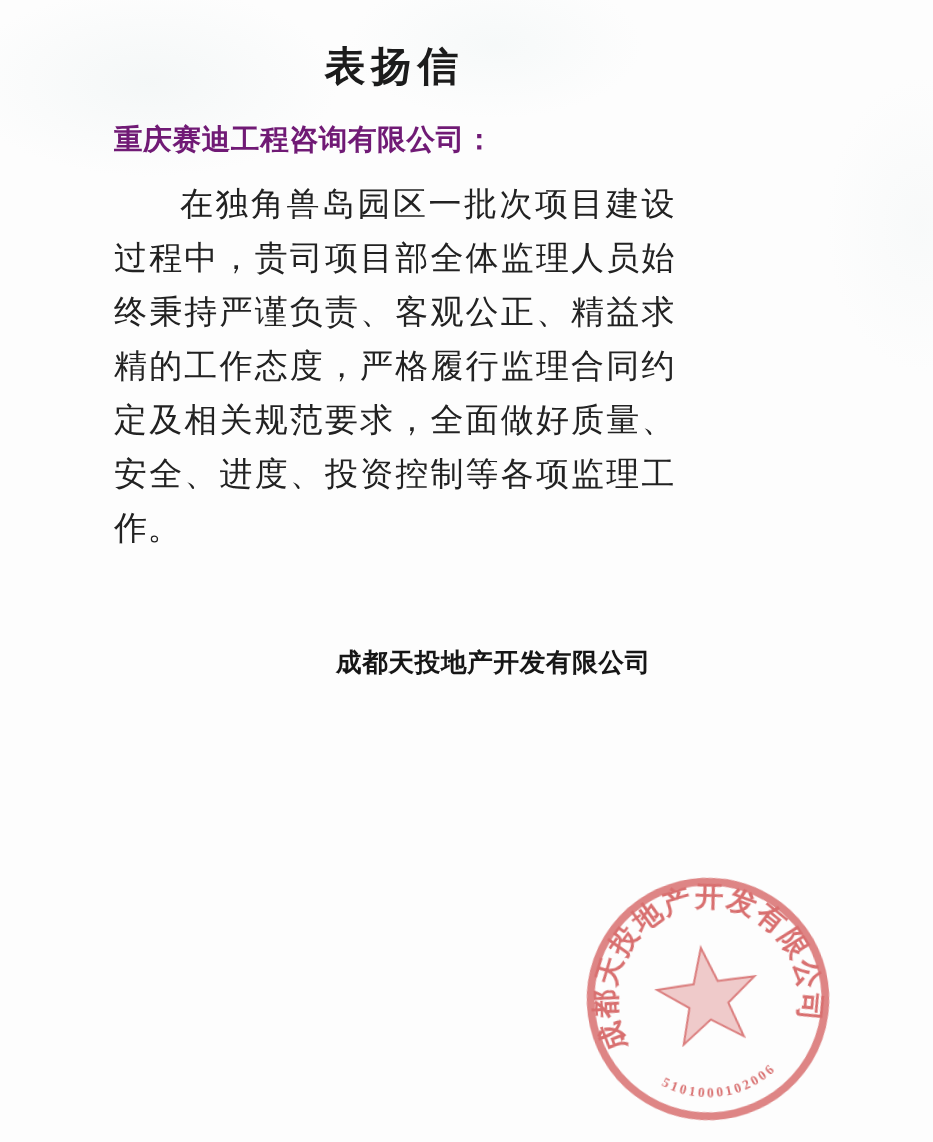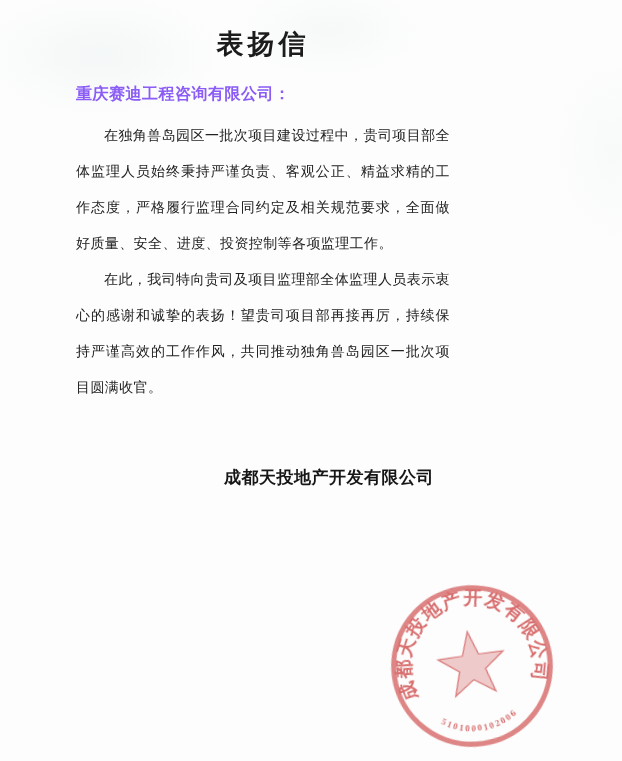--- a/index.html
+++ b/index.html
@@ -35,32 +35,32 @@
     font-weight: 700;
     line-height: 40px;
     text-align: center;
     letter-spacing: 4px;
     margin: 0;
     color: #1c1c1c;
   }
 
   .salutation {
     margin-top: 17px;
-    font-size: 16px;
+    font-size: 19px;
     font-weight: 600;
     line-height: 26px;
     letter-spacing: 0.5px;
-    color: #8b5cf6;
+    color: #701a75;
   }
 
   .body-text { margin-top: 11px; }
 
   .para {
     margin: 0;
-    font-size: 14px;
+    font-size: 22px;
     line-height: 36px;
     letter-spacing: 0.4px;
     text-align: justify;
     text-indent: 2em;
     color: #222;
   }
 
   .sig-block {
     position: relative;
     z-index: 2;
@@ -93,21 +93,20 @@
 <body style="background: rgb(253, 253, 253);">
 
 <div class="page">
 
   <h1 class="title">表扬信</h1>
 
   <div class="salutation">重庆赛迪工程咨询有限公司：</div>
 
   <div class="body-text">
     <p class="para">在独角兽岛园区一批次项目建设过程中，贵司项目部全体监理人员始终秉持严谨负责、客观公正、精益求精的工作态度，严格履行监理合同约定及相关规范要求，全面做好质量、安全、进度、投资控制等各项监理工作。</p>
-    <p class="para">在此，我司特向贵司及项目监理部全体监理人员表示衷心的感谢和诚挚的表扬！望贵司项目部再接再厉，持续保持严谨高效的工作作风，共同推动独角兽岛园区一批次项目圆满收官。</p>
   </div>
 
   <div class="sig-block">
     <div class="sig-company">成都天投地产开发有限公司</div>
 
   </div>
 
   <div class="stamp">
     <svg viewBox="0 0 200 200">
       <circle cx="100" cy="100" r="91" fill="none" stroke="#d45f5f" stroke-width="6" opacity="0.85"></circle>

